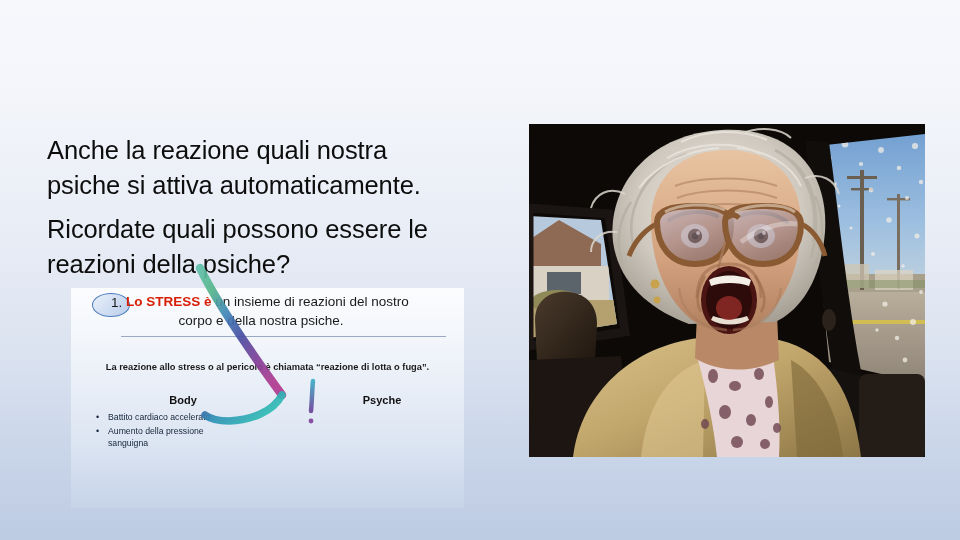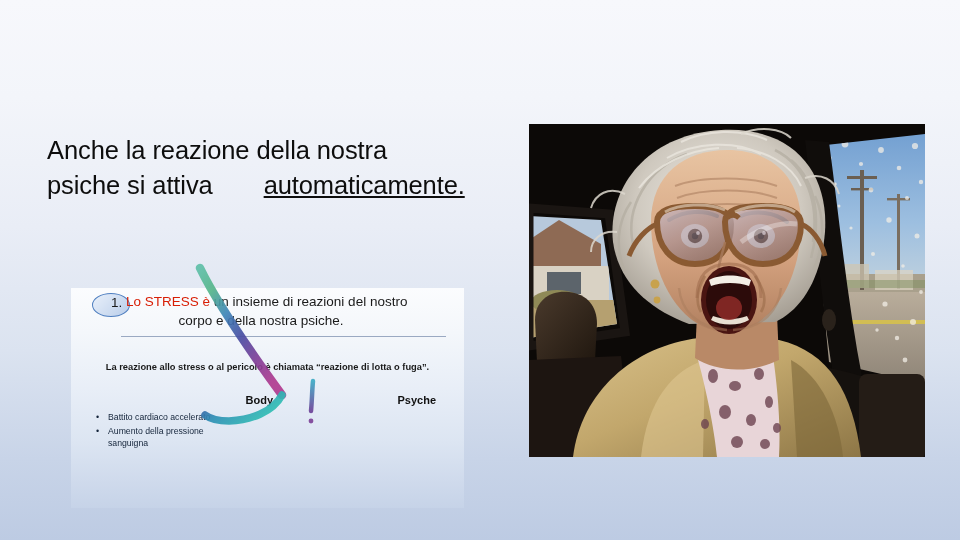--- a/index.html
+++ b/index.html
@@ -39,23 +39,21 @@
     line-height: 35px;
     letter-spacing: -0.1px;
   }
   #main-text .para {
     margin: 0;
   }
   #main-text .para + .para {
     margin-top: 9px;
   }
   .u {
-    text-decoration: underline;
     text-underline-offset: 2px;
-    margin-left: 44px;
   }
 
   
   #subslide {
     position: absolute;
     left: 71px;
     top: 288px;
     width: 393px;
     height: 220px;
     background: linear-gradient(to bottom,
@@ -97,21 +95,21 @@
     position: absolute;
     left: 55px;
     top: 6px;
     width: 330px;
     font-size: 13.5px;
     color: #1a1a1a;
     white-space: nowrap;
   }
   .hdr-line1 .red {
     color: #d81e05;
-    font-weight: normal;
+    font-weight: bold;
   }
   .hdr-line2 {
     position: absolute;
     left: 0;
     top: 25px;
     width: 380px;
     text-align: center;
     font-size: 13.5px;
     color: #1a1a1a;
   }
@@ -138,24 +136,24 @@
   .col {
     position: absolute;
     top: 106px;
   }
   .col.body-col { left: 22px; width: 180px; }
   .col.psyche-col { left: 205px; width: 160px; }
   .col-title {
     font-size: 11px;
     font-weight: bold;
     color: #111;
-    text-align: right;
+    text-align: center;
     margin-bottom: 6px;
   }
-  .col.psyche-col .col-title { text-align: right; padding-left: 52px; }
+  .col.psyche-col .col-title { text-align: center; padding-left: 52px; }
   .col ul {
     list-style: none;
     margin: 0;
     padding: 0;
   }
   .col li {
     position: relative;
     font-size: 8.7px;
     line-height: 11.6px;
     color: #14243a;
@@ -196,21 +194,22 @@
     background: #1a1410;
   }
   #photo svg { display: block; }
 </style>
 </head>
 <body>
 
 <div id="slide">
 
   <div id="main-text">
-    <p class="para"><span>Anche la reazione della nostra psiche si attiva </span><span class="u">automaticamente.</span></p>
+    <p class="para"><span>Anche la reazione quali nostra psiche si attiva </span><span class="u">automaticamente.</span></p>
+    <p class="para">Ricordate quali possono essere le reazioni della psiche?</p>
   </div>
 
   <div id="subslide">
 
     <div id="subslide-header">
       <span class="oval"></span>
       <span class="oval-num">1.</span>
       <div class="hdr-line1"><span class="red">Lo STRESS è</span><span> un insieme di reazioni del nostro</span></div>
       <div class="hdr-line2">corpo e della nostra psiche.</div>
       <div class="hdr-rule"></div>

